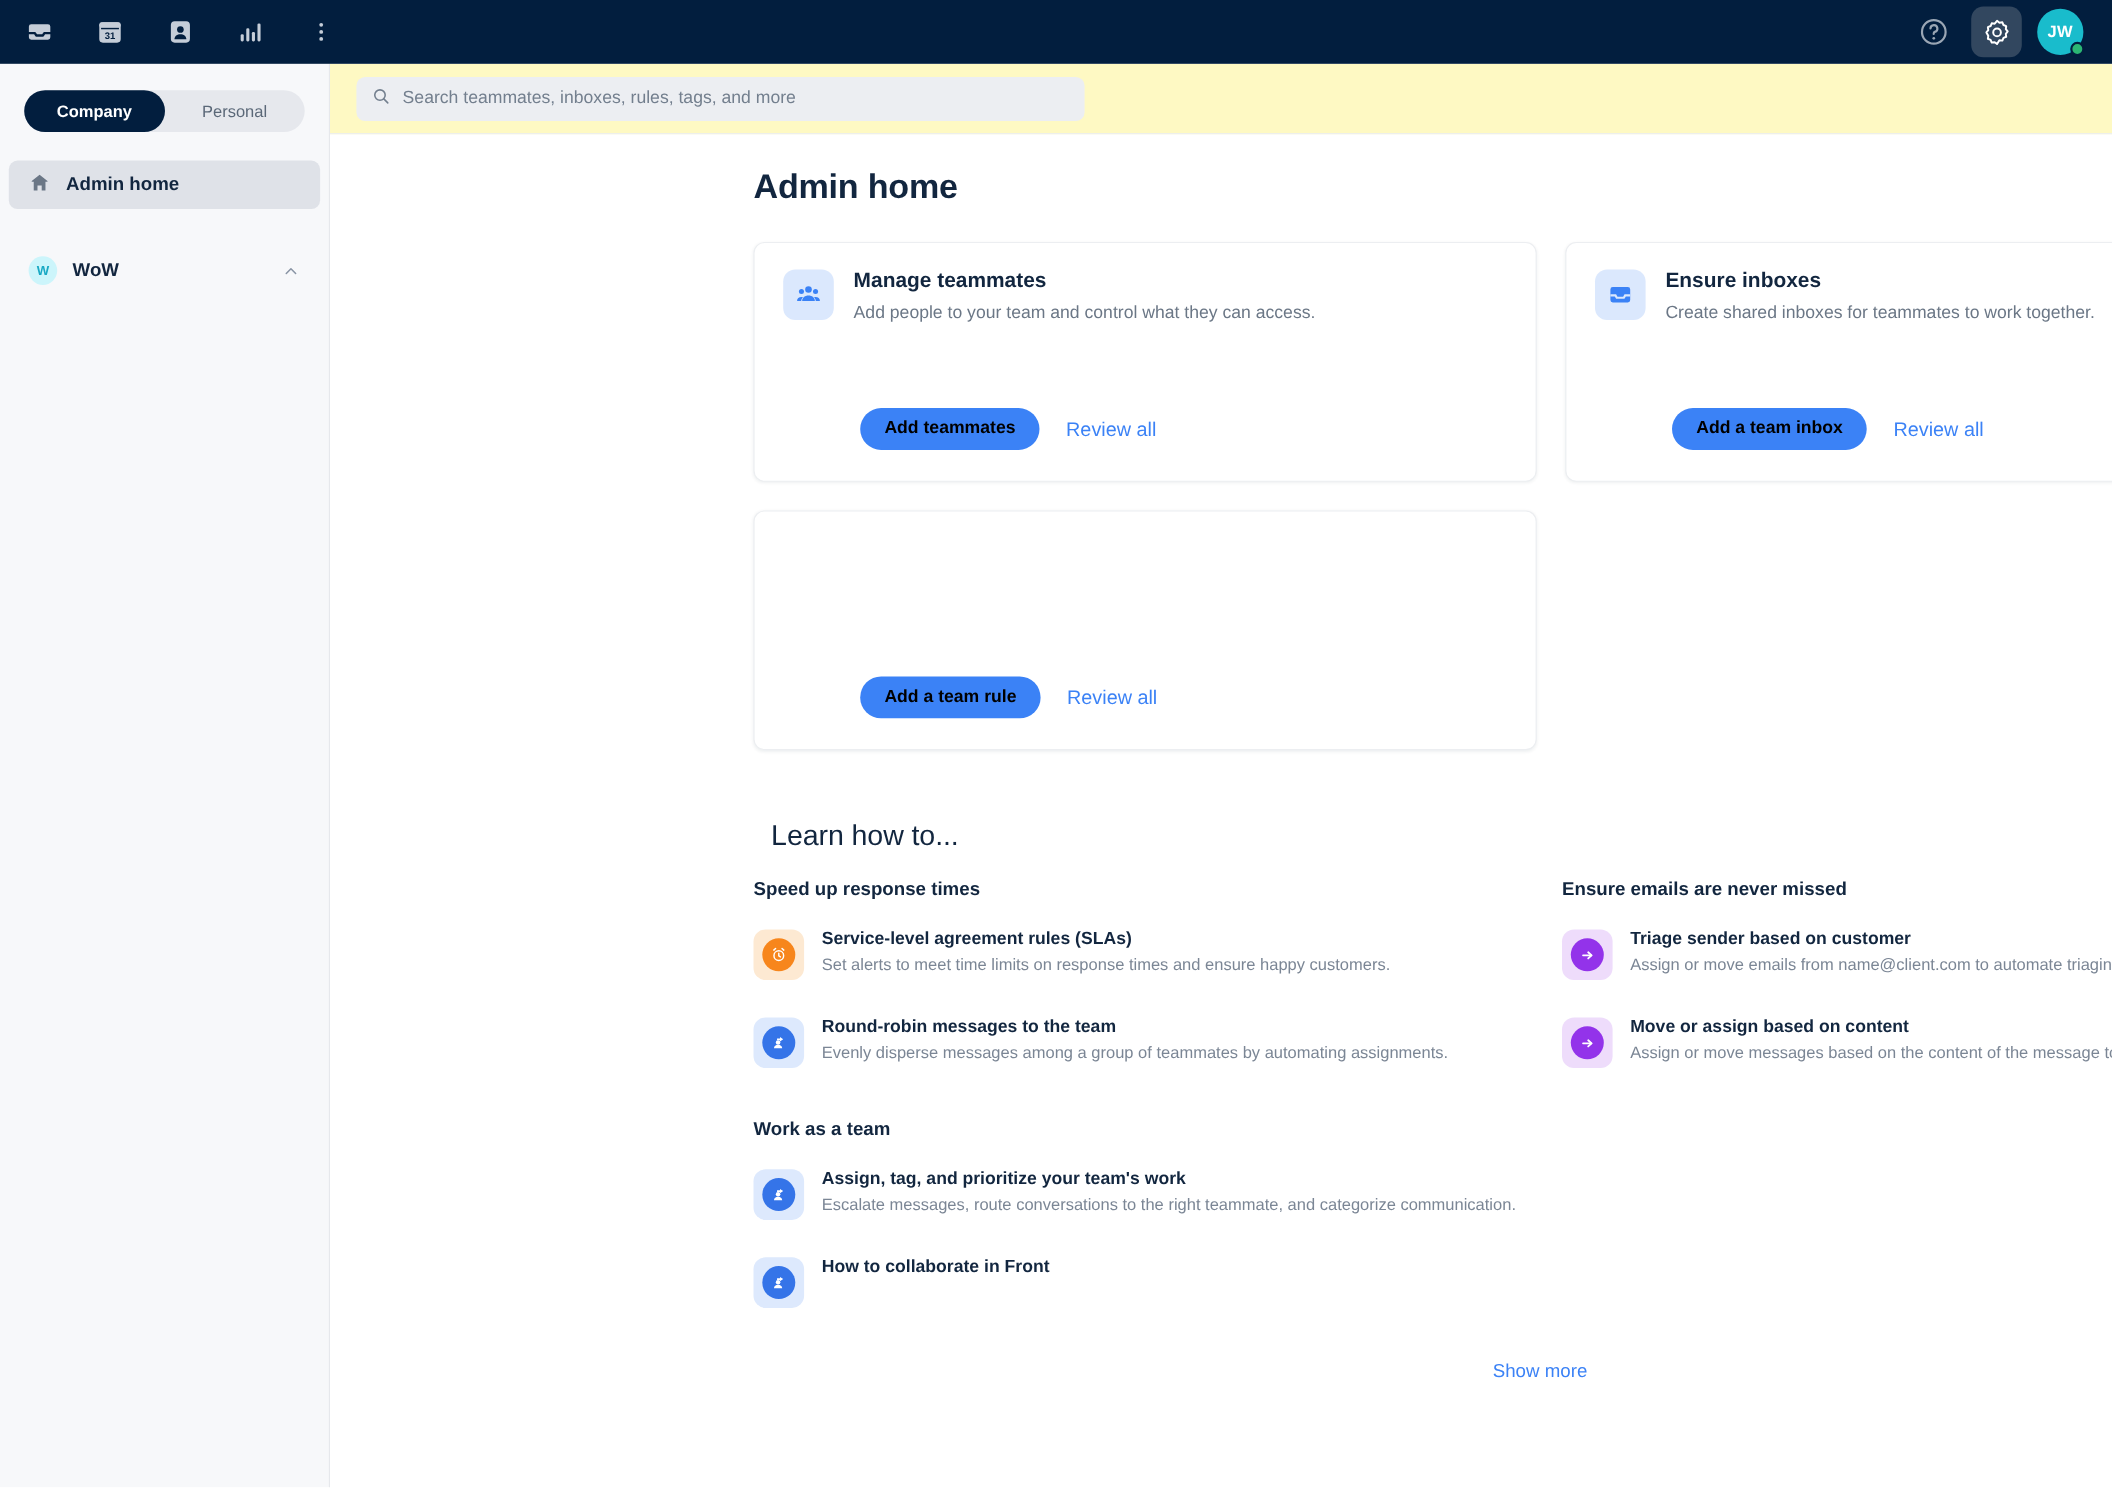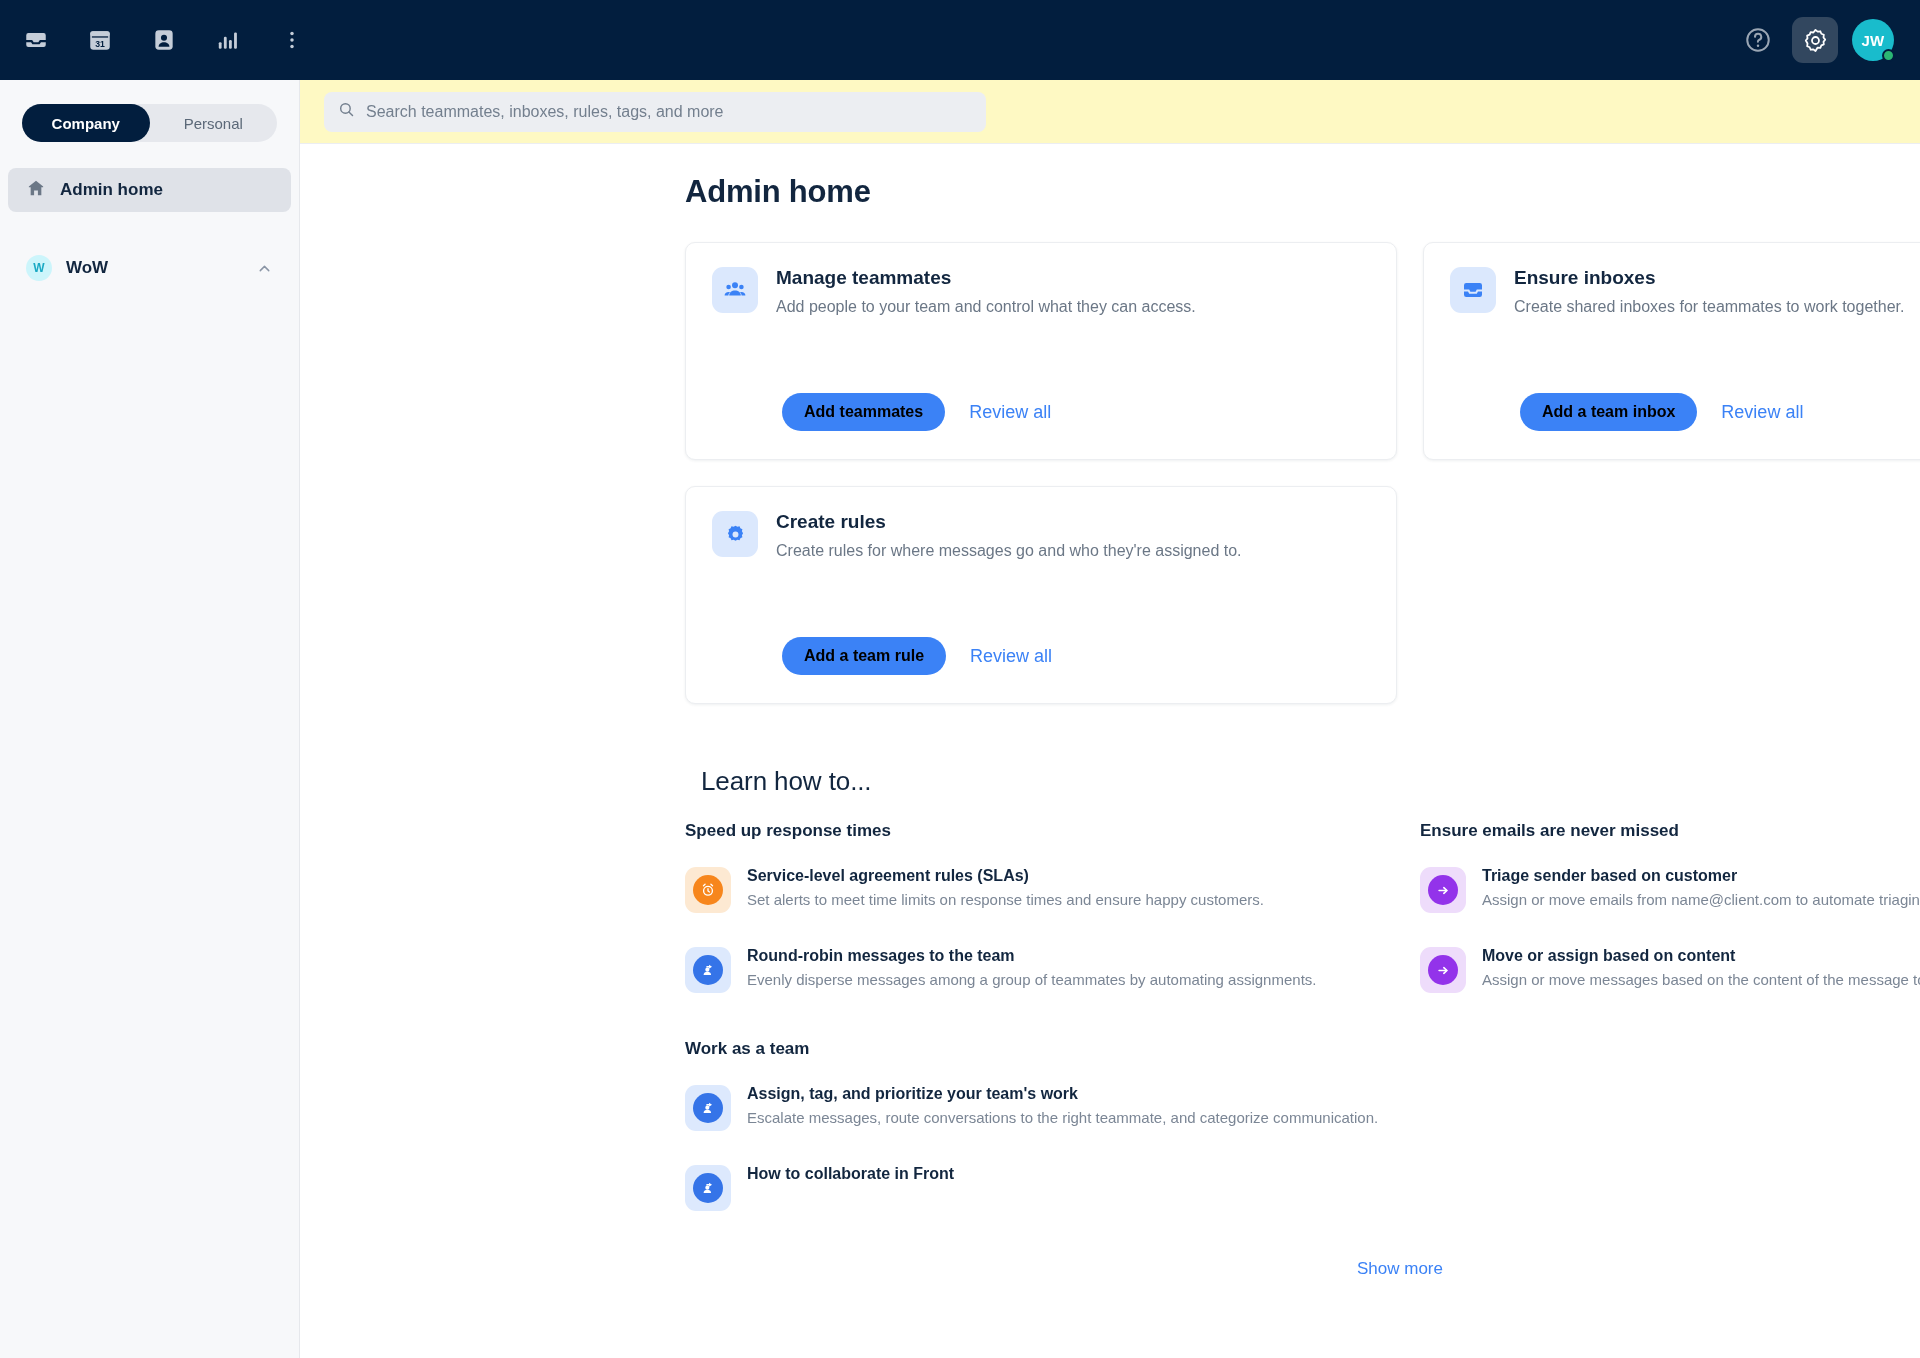--- a/index.html
+++ b/index.html
@@ -5,21 +5,21 @@
   * { box-sizing: border-box; margin: 0; padding: 0; }
   html, body {
     width: 1920px; height: 1358px;
     font-family: "Liberation Sans", sans-serif;
     background: #ffffff;
     overflow: hidden;
   }
 
   
   .topbar {
-    height: 80px; width: 100%;
+    height: 58px; width: 100%;
     background: #021e3e;
     display: flex; align-items: center;
     padding: 0 16px 0 14px;
     position: relative;
   }
   .topbar-left { display: flex; align-items: center; gap: 20px; }
   .top-icon {
     width: 44px; height: 44px;
     display: flex; align-items: center; justify-content: center;
     border-radius: 9px;
@@ -328,32 +328,20 @@
               <div class="card-desc">Create shared inboxes for teammates to work together.</div>
             </div>
           </div>
           <div class="card-actions">
             <button class="btn-primary">Add a team inbox</button>
             <span class="link">Review all</span>
           </div>
         </div>
 
         <div class="card">
-          <div class="card-head">
-            <div class="card-icon">
-              <svg width="23" height="23" viewBox="0 0 24 24" fill="#3b82f6">
-                <path d="M12 2.8l2 1.2 2.2-.5.9 2.1 2.1.9-.5 2.2 1.2 2-1.2 2 .5 2.2-2.1.9-.9 2.1-2.2-.5-2 1.2-2-1.2-2.2.5-.9-2.1-2.1-.9.5-2.2-1.2-2 1.2-2-.5-2.2 2.1-.9.9-2.1 2.2.5z"></path>
-                <circle cx="12" cy="12" r="3.1" fill="#dbe8fd"></circle>
-              </svg>
-            </div>
-            <div>
-              <div class="card-title">Create rules</div>
-              <div class="card-desc">Create rules for where messages go and who they're assigned to.</div>
-            </div>
-          </div>
           <div class="card-actions">
             <button class="btn-primary">Add a team rule</button>
             <span class="link">Review all</span>
           </div>
         </div>
 
       </div>
 
       <div class="learn-title">Learn how to...</div>
 

